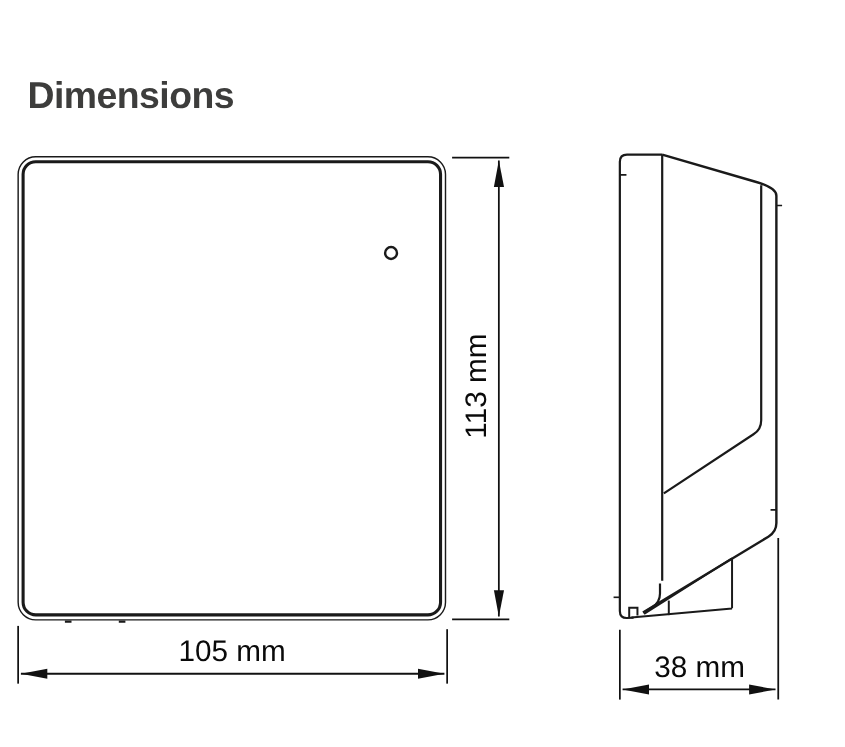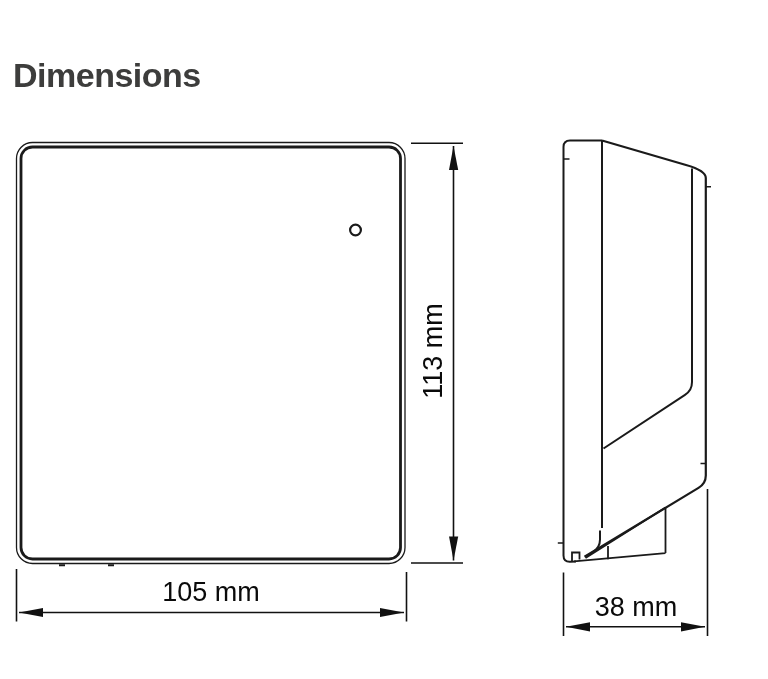--- a/index.html
+++ b/index.html
@@ -14,21 +14,21 @@
   .canvas {
     position: relative;
     width: 768px;
     height: 679px;
     background: #ffffff;
   }
   .page-title {
     position: absolute;
     left: 13px;
     top: 58px;
-    margin: 0;
+    margin: 12px;
     font-size: 34px;
     font-weight: bold;
     letter-spacing: -0.5px;
     color: #3d3d3c;
     line-height: 1;
     font-family: "Liberation Sans", "DejaVu Sans", sans-serif;
     text-align: center;
   }
   .drawing-svg {
     position: absolute;

